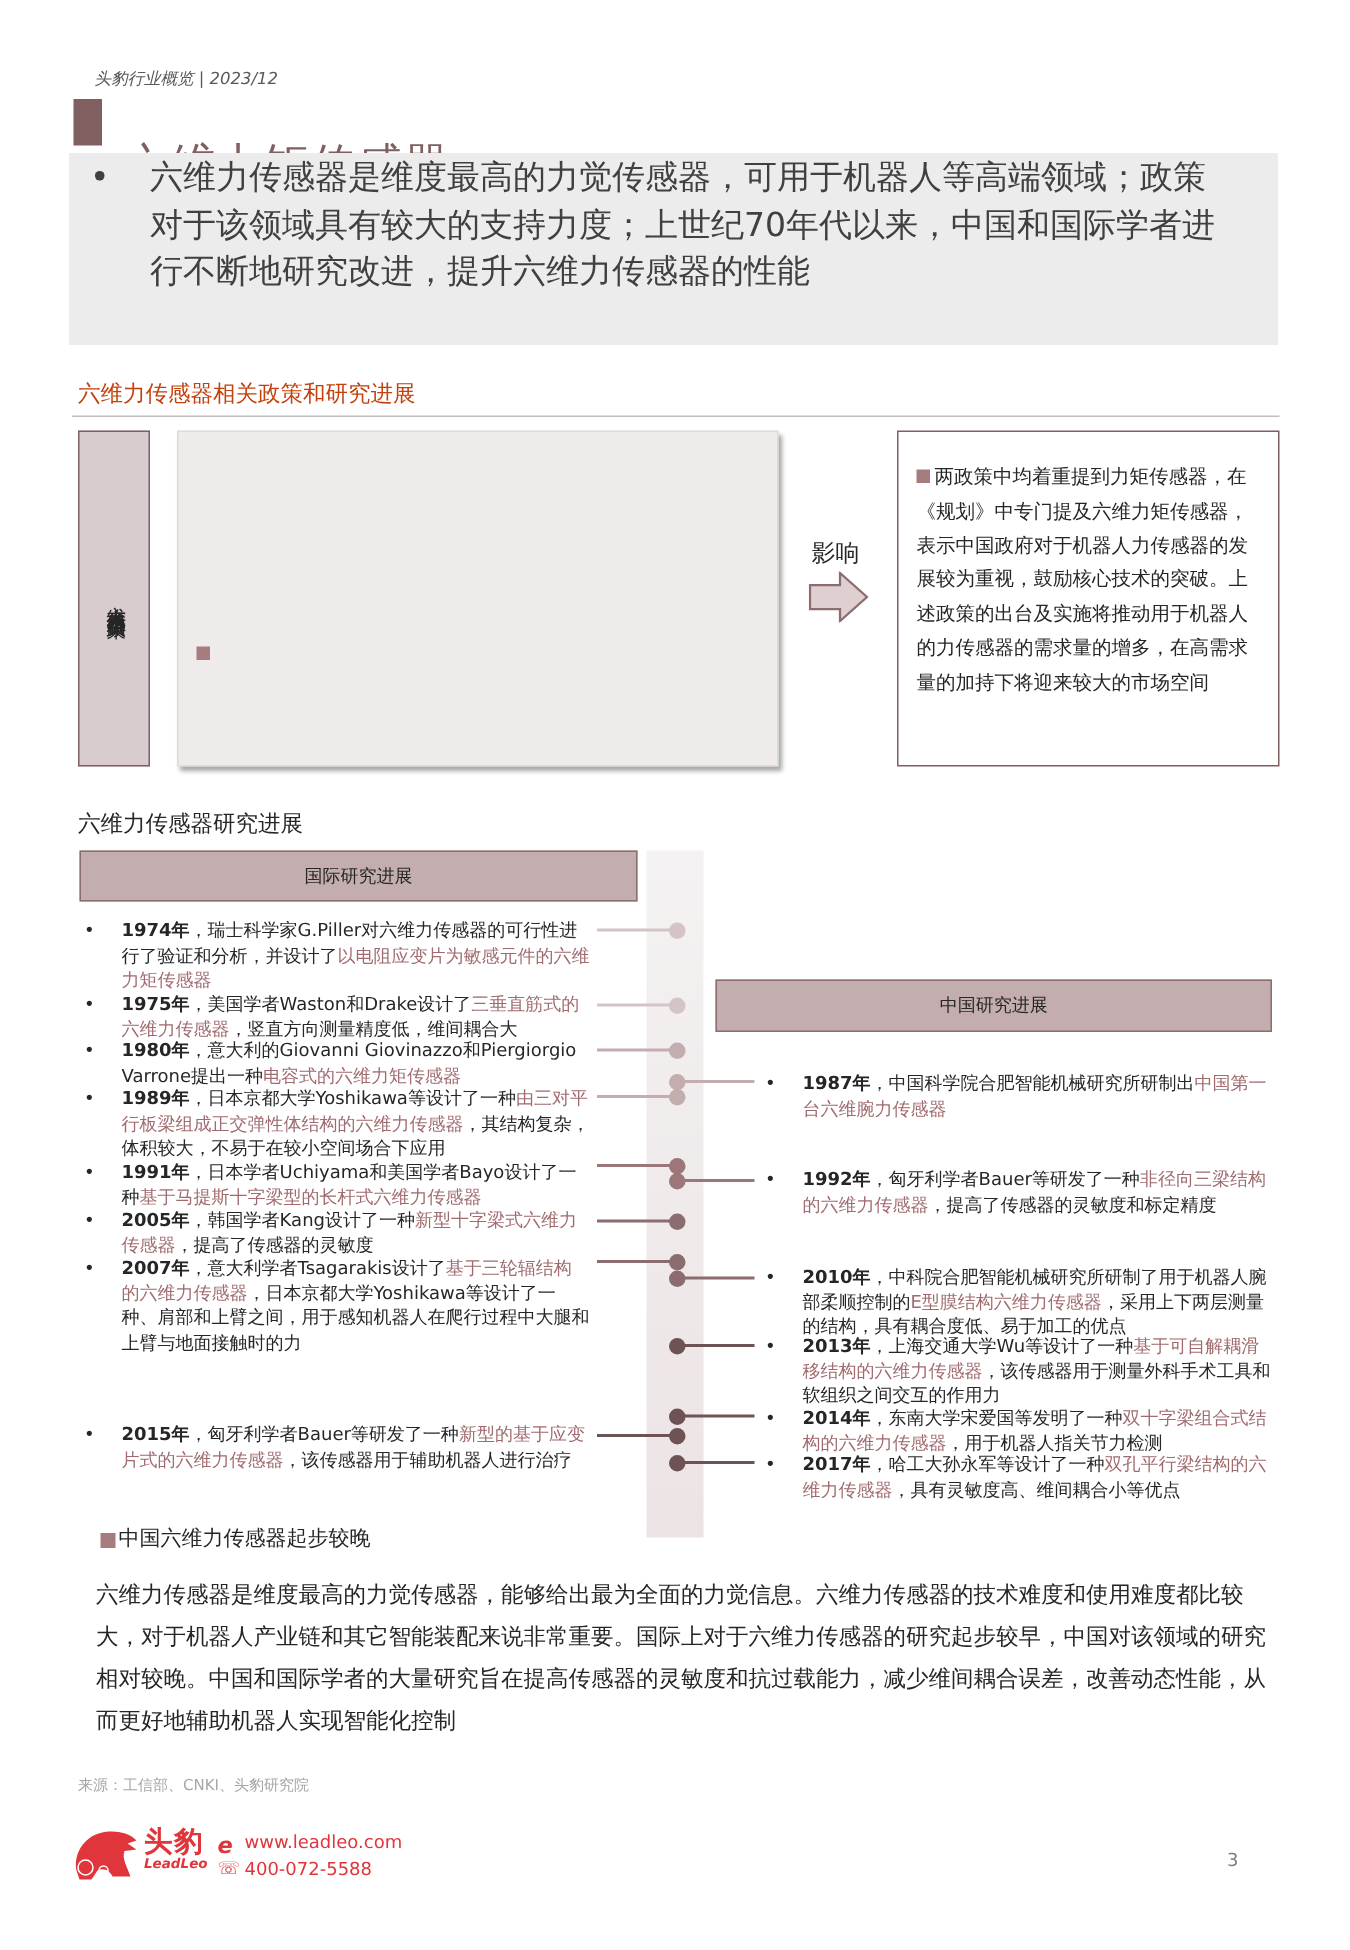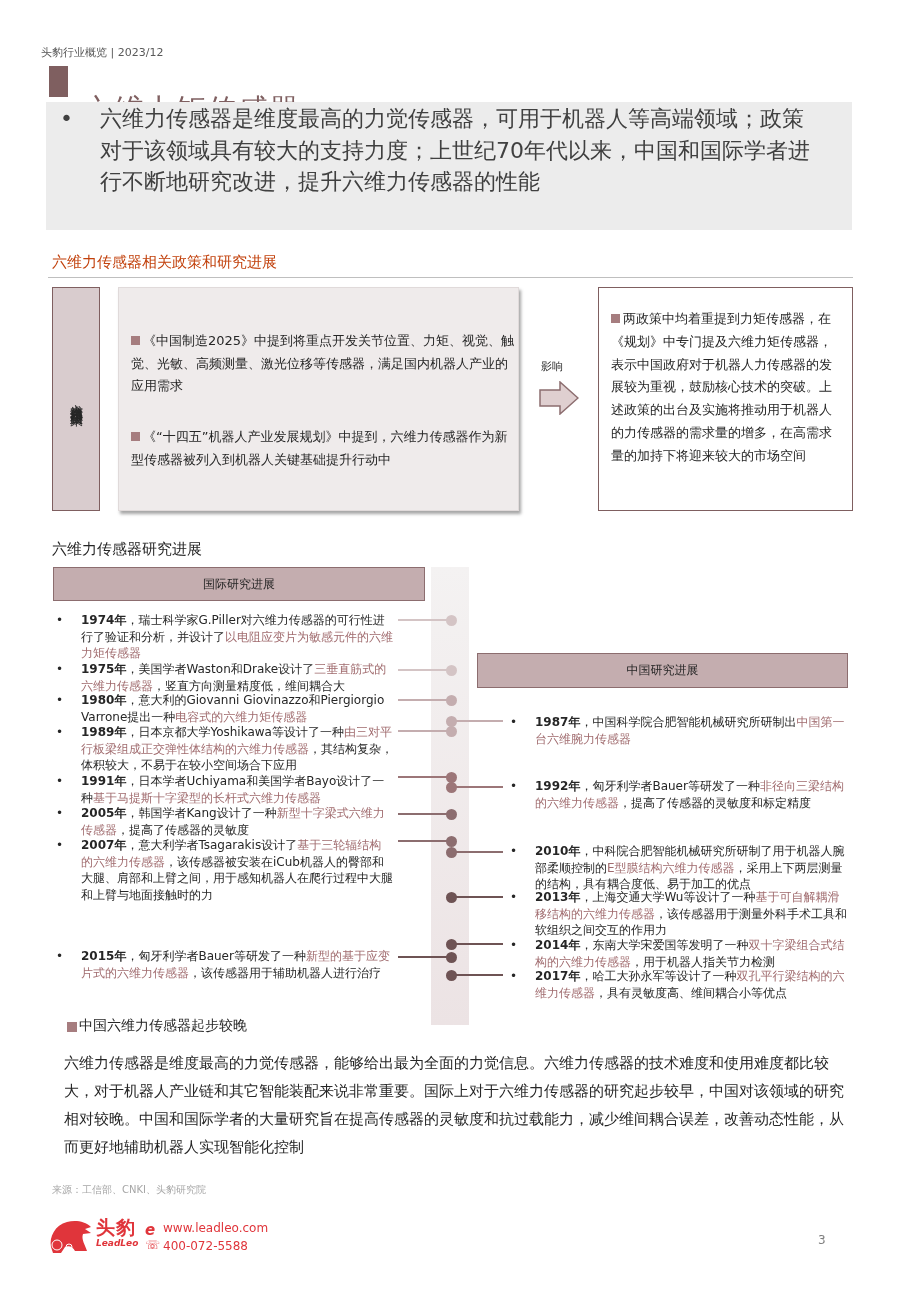--- a/index.html
+++ b/index.html
@@ -1,32 +1,32 @@
 <!DOCTYPE html>
 <html><head>
 <meta charset="utf-8">
 <style>
   * { box-sizing: border-box; margin: 0; padding: 0; }
   body { width: 900px; height: 1300px; background: #ffffff; font-family: "DejaVu Sans", "Liberation Sans", sans-serif; color: #262626; position: relative; overflow: hidden; }
   .abs { position: absolute; }
-  .header-meta { left: 41px; top: 45px; font-size: 11px; color: #595959; }
+  .header-meta { left: 63px; top: 45px; font-size: 11px; color: #595959; font-style: italic; }
   .title-bar { left: 49px; top: 66px; width: 19px; height: 31px; background: #7f5f60; }
   .page-title { left: 83px; top: 62px; font-size: 30px; color: #7f5f60; letter-spacing: 1px; margin-top: 28px; }
   .summary { left: 46px; top: 102px; width: 806px; height: 128px; background: #ececec; }
   .summary-bullet { left: 60px; top: 106px; font-size: 22px; color: #404040; }
   .summary-text { left: 100px; top: 103px; width: 710px; font-size: 22px; line-height: 31.5px; color: #404040; }
   .sec1-title { left: 52px; top: 253px; font-size: 15px; color: #c2410c; }
   .sec-rule { left: 48px; top: 277px; width: 805px; height: 1px; background: #bfbfbf; }
 
   .policy-side { left: 52px; top: 287px; width: 48px; height: 224px; background: #d9ccce; border: 1.5px solid #7f5f60; display: flex; align-items: center; justify-content: center; }
   .policy-side span { writing-mode: vertical-rl; font-size: 13px; color: #262626; letter-spacing: 1px; }
   .policy-box { left: 118px; top: 287px; width: 401px; height: 224px; background: #efebeb; box-shadow: 2px 3px 3px #a6a6a6; border: 1px solid #e0dada; }
   .policy-p { position: absolute; left: 12px; width: 385px; font-size: 13px; line-height: 22.5px; color: #262626; }
   .sq { display: inline-block; width: 9px; height: 9px; background: #a67d7f; margin-right: 3px; vertical-align: 0px; }
-  .influence { left: 541px; top: 359px; font-size: 11px; color: #262626; }
+  .influence { left: 541px; top: 359px; font-size: 16px; color: #262626; }
   .arrow { left: 539px; top: 381px; width: 40px; height: 34px; }
   .result-box { left: 598px; top: 287px; width: 255px; height: 224px; border: 1.5px solid #7f5f60; background: #fff; padding: 20px 12px 0 12px; font-size: 13px; line-height: 22.8px; color: #262626; }
 
   .sec2-title { left: 52px; top: 540px; font-size: 15px; color: #262626; }
   .spine { left: 431px; top: 567px; width: 38px; height: 458px; background: linear-gradient(#f4f2f2, #ece3e4); }
   .intl-header { left: 53px; top: 567px; width: 372px; height: 34px; background: #c4adaf; border: 1.5px solid #8c6d6f; display:flex; align-items:center; justify-content:center; font-size: 12px; color: #262626; }
   .cn-header { left: 477px; top: 653px; width: 371px; height: 35px; background: #c4adaf; border: 1.5px solid #8c6d6f; display:flex; align-items:center; justify-content:center; font-size: 12px; color: #262626; }
 
   .tl-item { position: absolute; font-size: 12px; line-height: 16.5px; color: #262626; }
   .tl-item .bul { position: absolute; left: -25px; top: 0; }
@@ -63,22 +63,21 @@
 <div class="abs summary-bullet">•</div>
 <div class="abs summary-text">六维力传感器是维度最高的力觉传感器，可用于机器人等高端领域；政策对于该领域具有较大的支持力度；上世纪70年代以来，中国和国际学者进行不断地研究改进，提升六维力传感器的性能</div>
 
 <div class="abs sec1-title">六维力传感器相关政策和研究进展</div>
 <div class="abs sec-rule"></div>
 
 <div class="abs policy-side">
   <span>六维力传感器相关政策</span>
 </div>
 <div class="abs policy-box">
-  <div class="policy-p" style="top:42px;"><span class="sq"></span><span>《中国制造2025》中提到将重点开发关节位置、力矩、视觉、触觉、光敏、高频测量、激光位移等传感器，满足国内机器人产业的应用需求</span></div>
-  <div class="policy-p" style="top:138px;"><span class="sq"></span><span>《“十四五”机器人产业发展规划》中提到，六维力传感器作为新型传感器被列入到机器人关键基础提升行动中</span></div>
+  <div class="policy-p" style="top:138px;"><span class="sq"></span></div>
 </div>
 <div class="abs influence">影响</div>
 <svg class="abs arrow" viewBox="0 0 40 34">
   <polygon points="1,9 21,9 21,1 39,17 21,33 21,25 1,25" fill="#dfcfd0" stroke="#8c6d6f" stroke-width="1.5"></polygon>
 </svg>
 <div class="abs result-box"><span class="sq"></span><span>两政策中均着重提到力矩传感器，在《规划》中专门提及六维力矩传感器，表示中国政府对于机器人力传感器的发展较为重视，鼓励核心技术的突破。上述政策的出台及实施将推动用于机器人的力传感器的需求量的增多，在高需求量的加持下将迎来较大的市场空间</span></div>
 
 <div class="abs sec2-title">六维力传感器研究进展</div>
 <div class="abs spine"></div>
 <div class="abs intl-header">国际研究进展</div>
@@ -114,21 +113,21 @@
     <div class="conn" style="top: 974px; background: rgb(110, 83, 84); left: 451px; width: 52px;"></div>
     <div class="dot" style="left: 446px; top: 970px; background: rgb(110, 83, 84);"></div>
   </div>
 
 <div class="tl-item intl" style="top:612px;"><span class="bul">•</span><b>1974年</b><span>，瑞士科学家G.Piller对六维力传感器的可行性进行了验证和分析，并设计了</span><span class="hl">以电阻应变片为敏感元件的六维力矩传感器</span><span></span></div>
 <div class="tl-item intl" style="top:661px;"><span class="bul">•</span><b>1975年</b><span>，美国学者Waston和Drake设计了</span><span class="hl">三垂直筋式的六维力传感器</span><span>，竖直方向测量精度低，维间耦合大</span></div>
 <div class="tl-item intl" style="top:692px;"><span class="bul">•</span><b>1980年</b><span>，意大利的Giovanni Giovinazzo和Piergiorgio Varrone提出一种</span><span class="hl">电容式的六维力矩传感器</span><span></span></div>
 <div class="tl-item intl" style="top:724px;"><span class="bul">•</span><b>1989年</b><span>，日本京都大学Yoshikawa等设计了一种</span><span class="hl">由三对平行板梁组成正交弹性体结构的六维力传感器</span><span>，其结构复杂，体积较大，不易于在较小空间场合下应用</span></div>
 <div class="tl-item intl" style="top:773px;"><span class="bul">•</span><b>1991年</b><span>，日本学者Uchiyama和美国学者Bayo设计了一种</span><span class="hl">基于马提斯十字梁型的长杆式六维力传感器</span><span></span></div>
 <div class="tl-item intl" style="top:805px;"><span class="bul">•</span><b>2005年</b><span>，韩国学者Kang设计了一种</span><span class="hl">新型十字梁式六维力传感器</span><span>，提高了传感器的灵敏度</span></div>
-<div class="tl-item intl" style="top:837px;"><span class="bul">•</span><b>2007年</b><span>，意大利学者Tsagarakis设计了</span><span class="hl">基于三轮辐结构的六维力传感器</span><span>，该传感器被安装在iCub机器人的臀部和大腿、肩部和上臂之间，用于感知机器人在爬行过程中大腿和上臂与地面接触时的力</span></div>
+<div class="tl-item intl" style="top:837px;"><span class="bul">•</span><b>2007年</b><span>，意大利学者Tsagarakis设计了</span><span class="hl">基于三轮辐结构的六维力传感器</span><span>，日本京都大学Yoshikawa等设计了一种、肩部和上臂之间，用于感知机器人在爬行过程中大腿和上臂与地面接触时的力</span></div>
 <div class="tl-item intl" style="top:948px;"><span class="bul">•</span><b>2015年</b><span>，匈牙利学者Bauer等研发了一种</span><span class="hl">新型的基于应变片式的六维力传感器</span><span>，该传感器用于辅助机器人进行治疗</span></div>
 
 <div class="tl-item cn" style="top:714px;"><span class="bul">•</span><b>1987年</b><span>，中国科学院合肥智能机械研究所研制出</span><span class="hl">中国第一台六维腕力传感器</span><span></span></div>
 <div class="tl-item cn" style="top:778px;"><span class="bul">•</span><b>1992年</b><span>，匈牙利学者Bauer等研发了一种</span><span class="hl">非径向三梁结构的六维力传感器</span><span>，提高了传感器的灵敏度和标定精度</span></div>
 <div class="tl-item cn" style="top:843px;"><span class="bul">•</span><b>2010年</b><span>，中科院合肥智能机械研究所研制了用于机器人腕部柔顺控制的</span><span class="hl">E型膜结构六维力传感器</span><span>，采用上下两层测量的结构，具有耦合度低、易于加工的优点</span></div>
 <div class="tl-item cn" style="top:889px;"><span class="bul">•</span><b>2013年</b><span>，上海交通大学Wu等设计了一种</span><span class="hl">基于可自解耦滑移结构的六维力传感器</span><span>，该传感器用于测量外科手术工具和软组织之间交互的作用力</span></div>
 <div class="tl-item cn" style="top:937px;"><span class="bul">•</span><b>2014年</b><span>，东南大学宋爱国等发明了一种</span><span class="hl">双十字梁组合式结构的六维力传感器</span><span>，用于机器人指关节力检测</span></div>
 <div class="tl-item cn" style="top:968px;"><span class="bul">•</span><b>2017年</b><span>，哈工大孙永军等设计了一种</span><span class="hl">双孔平行梁结构的六维力传感器</span><span>，具有灵敏度高、维间耦合小等优点</span></div>
 
 <div class="abs sec3-sq"></div>

